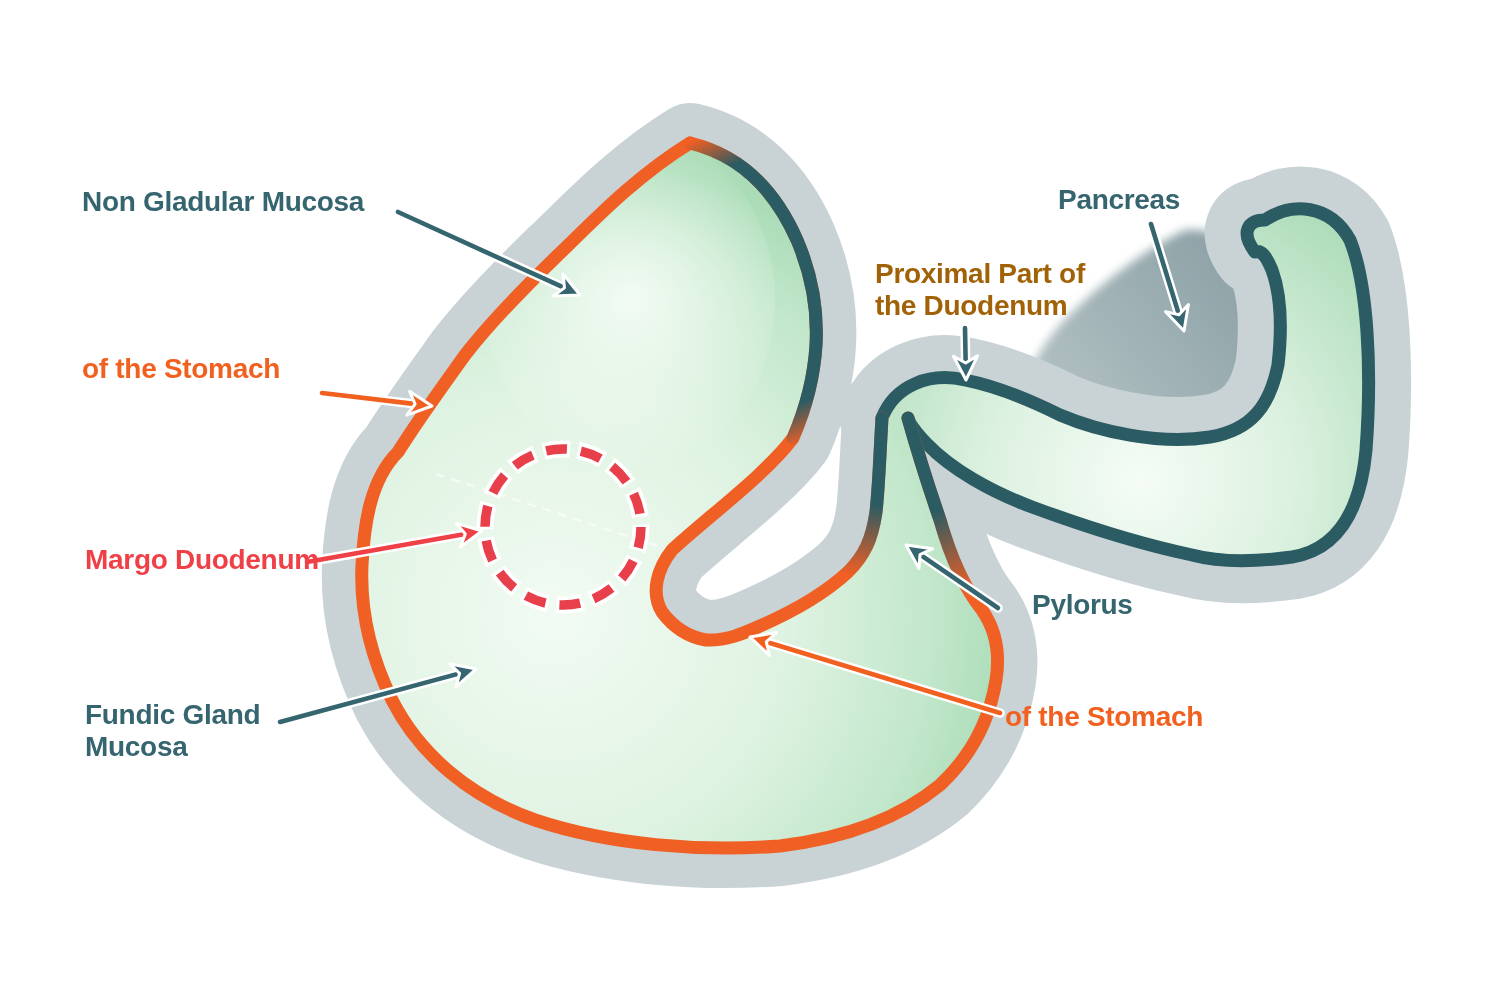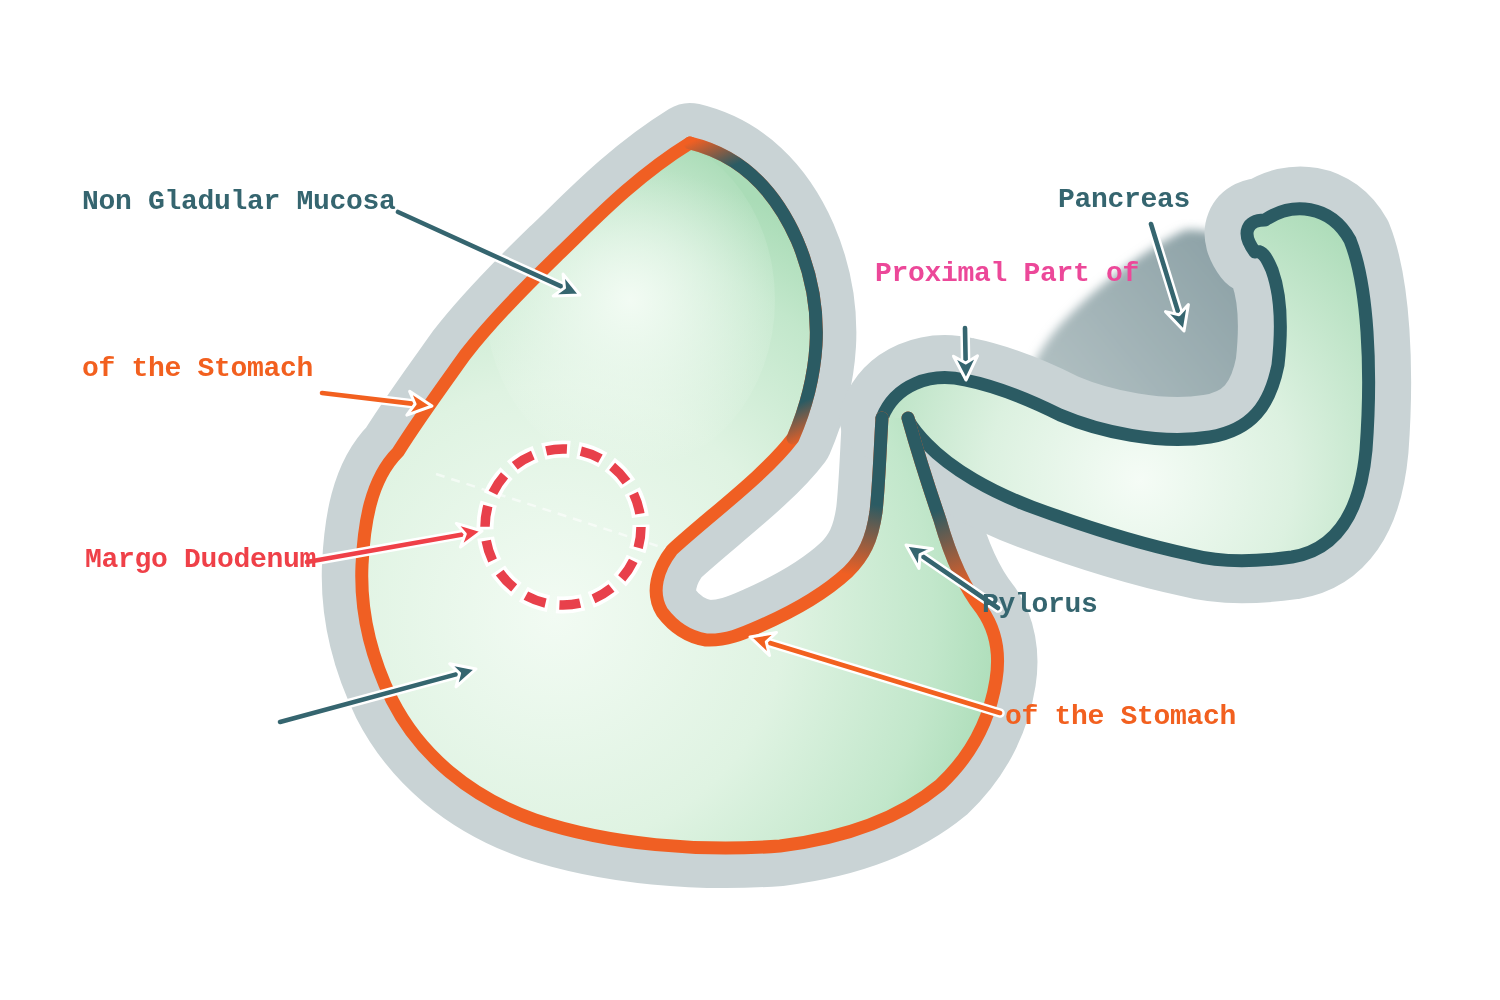--- a/index.html
+++ b/index.html
@@ -1,28 +1,28 @@
 <!DOCTYPE html>
 <html><head>
 <meta charset="utf-8">
 <style>
   html,body{margin:0;padding:0;background:#fff;}
   .stage{position:relative;width:1500px;height:1000px;background:#fff;overflow:hidden;
-         font-family:Liberation Mono, monospace;}
+         font-family:Liberation Sans, sans-serif;}
   .stage svg{position:absolute;left:0;top:0;}
   .label{position:absolute;font-weight:700;font-size:28px;line-height:1.14;
          letter-spacing:-0.3px;white-space:nowrap;}
   .label span{display:block;}
   #lbl-non_glandular{left:82px;top:186px}
   #lbl-great_curvature{left:82px;top:353px}
   #lbl-margo{left:85px;top:544px}
   #lbl-fundic{left:85px;top:699px}
   #lbl-pancreas{left:1058px;top:184px}
   #lbl-proximal{left:875px;top:258px}
-  #lbl-pylorus{left:982px;top:589px}
+  #lbl-pylorus{left:1032px;top:589px}
   #lbl-lesser{left:1005px;top:701px}
 </style>
 </head>
 <body>
 
 <div class="stage">
 
 <svg width="1500" height="1000" viewBox="0 0 1500 1000">
   <defs>
     <radialGradient id="stomachGrad" gradientUnits="userSpaceOnUse" cx="555" cy="615" r="460">
@@ -189,25 +189,30 @@
 
 <div class="label" id="lbl-non_glandular" style="color: rgb(53, 101, 111);">
       <span>Non Gladular Mucosa</span>
     </div>
 <div class="label" id="lbl-great_curvature" style="color: rgb(242, 96, 31);">
       <span>of the Stomach</span>
     </div>
 <div class="label" id="lbl-margo" style="color: rgb(239, 64, 72);">
       <span>Margo Duodenum</span>
     </div>
+<div class="label" id="lbl-fundic" style="color: rgb(53, 101, 111);">
+      <span>Fundic Gland</span>
+      <span>Mucosa</span>
+    </div>
 <div class="label" id="lbl-pancreas" style="color: rgb(53, 101, 111);">
       <span>Pancreas</span>
     </div>
-<div class="label" id="lbl-proximal" style="color: #ec4899;">
+<div class="label" id="lbl-proximal" style="color: #a16207;">
       <span>Proximal Part of</span>
+      <span>the Duodenum</span>
     </div>
 <div class="label" id="lbl-pylorus" style="color: rgb(53, 101, 111);">
       <span>Pylorus</span>
     </div>
 <div class="label" id="lbl-lesser" style="color: rgb(242, 96, 31);">
       <span>of the Stomach</span>
     </div>
 
 </div>
 

